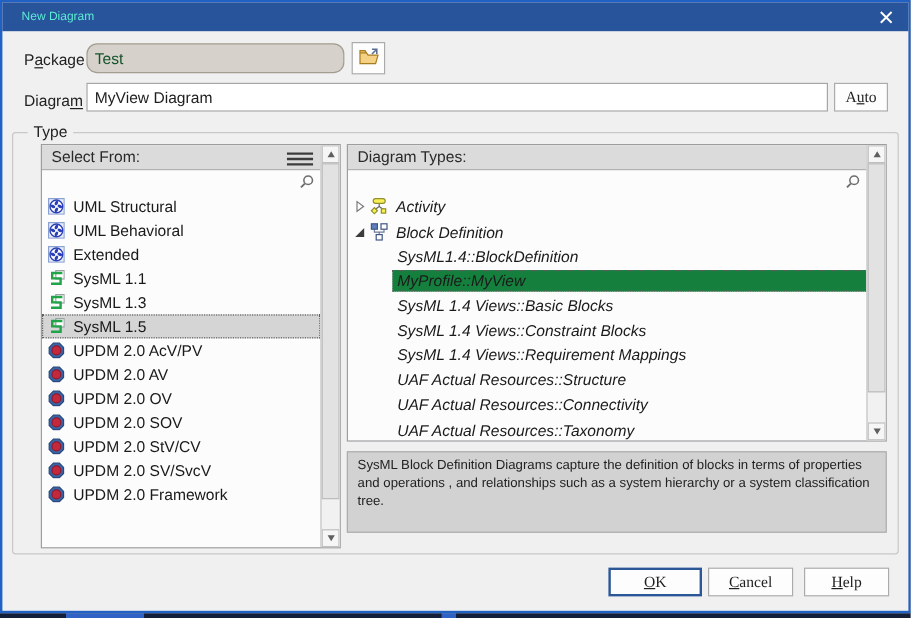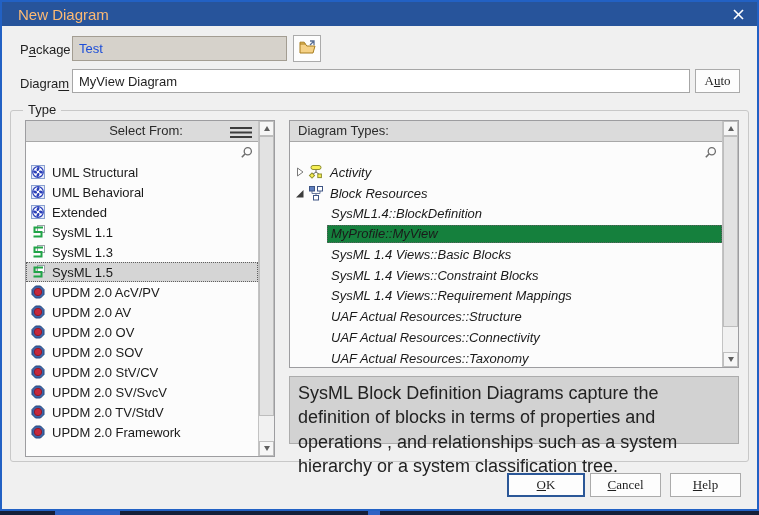--- a/index.html
+++ b/index.html
@@ -5,45 +5,45 @@
   * { margin:0; padding:0; box-sizing:border-box; }
   html,body { width:759px; height:515px; font-family:"Liberation Sans", sans-serif; }
   .stage { position:relative; width:759px; height:515px; background:#141e38; overflow:hidden; }
   .taskbar-bit { position:absolute; bottom:0; height:4px; background:#2f62c4; }
 
   .dialog { position:absolute; top:0; left:0; width:759px; height:511px;
             background:#f0f0f0; border:2px solid #2261c4; }
 
   .titlebar { position:absolute; top:0; left:0; right:0; height:24px; background:#27549b;
               display:flex; align-items:center; }
-  .title-text { color:#fdba74; font-size:15px; margin-left:16px; }
+  .title-text { color:#5eead4; font-size:10px; margin-left:16px; }
   .close-btn { position:absolute; right:10px; top:5px; width:18px; height:15px;
                display:flex; align-items:center; justify-content:center; cursor:pointer; }
 
   .lbl { position:absolute; font-size:13px; color:#1f1f1f; }
   .lbl u { text-underline-offset:2px; }
 
   .field { position:absolute; font-size:13px; font-family:"Liberation Sans", sans-serif;
            border:1px solid #a6a6a6; padding:0 6px; color:#1f1f1f; background:#fff; }
-  .field:disabled { background:#d6d2cb; color:#1d4ed8; border-color:#a39d92; }
+  .field:disabled { background:#d6d2cb; color:#14532d; border-color:#a39d92;border-radius:9px; }
 
   .icon-btn { position:absolute; background:#fdfdfd; border:1px solid #ababab;
               display:flex; align-items:center; justify-content:center; cursor:pointer; }
 
   .btn { position:absolute; height:24px; background:#fdfdfd; border:1px solid #ababab;
          font-size:13px; font-family:Liberation Serif, serif; color:#1f1f1f; cursor:pointer; }
   .btn.default { border:2px solid #2b5797; }
 
   .groupbox { position:absolute; left:8px; top:108px; width:739px; height:352px;
               border:1px solid #c8c8c8; border-radius:3px; }
   .groupbox > .group-label { position:absolute; top:-9px; left:12px; background:#f0f0f0;
               padding:0 5px; font-size:13px; color:#1f1f1f; }
 
   .panel { position:absolute; border:1px solid #9d9da0; background:#fcfcfc; overflow:hidden; }
-  .panel-left  { left:14px;  top:9px;   width:250px; height:337px;text-align:center; }
+  .panel-left  { left:23px;  top:9px;   width:250px; height:337px; }
   .panel-right { left:278px; top:9px;   width:450px; height:248px; }
 
   .panel-header { position:absolute; top:0; left:0; right:16px; height:21px; background:#dbdbdb;
                   border-bottom:1px solid #a8a8a8; font-size:13px; color:#2a2a2a;
                   line-height:20px; padding-left:8px; }
   .hamburger { position:absolute; right:6px; top:4px; cursor:pointer; }
   .search-row { position:absolute; top:21px; left:0; right:16px; height:20px; background:#fcfcfc; }
   .search-glyph { position:absolute; right:5px; top:3px; cursor:pointer; }
 
   .list-body { position:absolute; top:41px; left:0; right:16px; bottom:0; overflow:hidden; }
@@ -65,21 +65,21 @@
   .sb-btn { position:absolute; left:0; width:15px; height:15px; background:#f6f6f6;
             border:1px solid #bfbfbf; display:flex; align-items:center; justify-content:center; cursor:pointer; }
   .sb-up { top:0; } .sb-down { bottom:0; }
   .sb-thumb { position:absolute; left:0; width:15px; background:#e2e2e2; border:1px solid #bdbdbd; cursor:grab; }
   .tri-up { width:0; height:0; border-left:3.5px solid transparent; border-right:3.5px solid transparent;
             border-bottom:5px solid #5f5f5f; }
   .tri-down { width:0; height:0; border-left:3.5px solid transparent; border-right:3.5px solid transparent;
               border-top:5px solid #5f5f5f; }
 
   .desc-panel { position:absolute; left:278px; top:265px; width:450px; height:68px;
-                background:#d2d2d2; border:1px solid #acacac; font-size:18px; color:#222;
+                background:#d2d2d2; border:1px solid #acacac; font-size:11px; color:#222;
                 line-height:1.35; padding:4px 8px; }
 </style>
 </head>
 <body>
 
 <div class="stage">
   <div class="taskbar-bit" style="left:55px;width:65px;"></div>
   <div class="taskbar-bit" style="left:368px;width:12px;"></div>
 
   <div class="dialog">
@@ -263,29 +263,20 @@
               </span>
               <span>UPDM 2.0 SV/SvcV</span>
             </div>
             <div class="list-row">
               <span class="li-icon">
                 <svg width="14" height="14" viewBox="0 0 14 14">
                   <polygon points="4.5,1 9.5,1 13,4.5 13,9.5 9.5,13 4.5,13 1,9.5 1,4.5" fill="#3a64a8" stroke="#27477c"></polygon>
                   <circle cx="7" cy="7" r="3.7" fill="#c5283c" stroke="#8e1b2b"></circle>
                 </svg>
               </span>
-              <span>UPDM 2.0 TV/StdV</span>
-            </div>
-            <div class="list-row">
-              <span class="li-icon">
-                <svg width="14" height="14" viewBox="0 0 14 14">
-                  <polygon points="4.5,1 9.5,1 13,4.5 13,9.5 9.5,13 4.5,13 1,9.5 1,4.5" fill="#3a64a8" stroke="#27477c"></polygon>
-                  <circle cx="7" cy="7" r="3.7" fill="#c5283c" stroke="#8e1b2b"></circle>
-                </svg>
-              </span>
               <span>UPDM 2.0 Framework</span>
             </div>
           </div>
         <div class="scrollbar">
           <div class="sb-btn sb-up">
               <i class="tri-up"></i>
             </div>
           <div class="sb-thumb" style="top:15px;bottom:40px;"></div>
           <div class="sb-btn sb-down">
               <i class="tri-down"></i>
@@ -329,21 +320,21 @@
                 </svg>
               </span>
               <span class="tree-icon">
                 <svg width="16" height="16" viewBox="0 0 16 16">
                   <path d="M4 6 V8.5 H12 V6 M8 8.5 V11" fill="none" stroke="#6b7b9e" stroke-width="1"></path>
                   <rect x="1.5" y="1.5" width="5" height="4.5" fill="#5f7fbf" stroke="#3e5584"></rect>
                   <rect x="9.5" y="1.5" width="5" height="4.5" fill="#ffffff" stroke="#3e5584"></rect>
                   <rect x="5.5" y="10.5" width="5" height="4.5" fill="#ffffff" stroke="#3e5584"></rect>
                 </svg>
               </span>
-              <span>Block Resources</span>
+              <span>Block Definition</span>
             </div>
             <div class="tree-row">
               <span class="row-box">SysML1.4::BlockDefinition</span>
             </div>
             <div class="tree-row">
               <span class="row-box selected">MyProfile::MyView</span>
             </div>
             <div class="tree-row">
               <span class="row-box">SysML 1.4 Views::Basic Blocks</span>
             </div>

